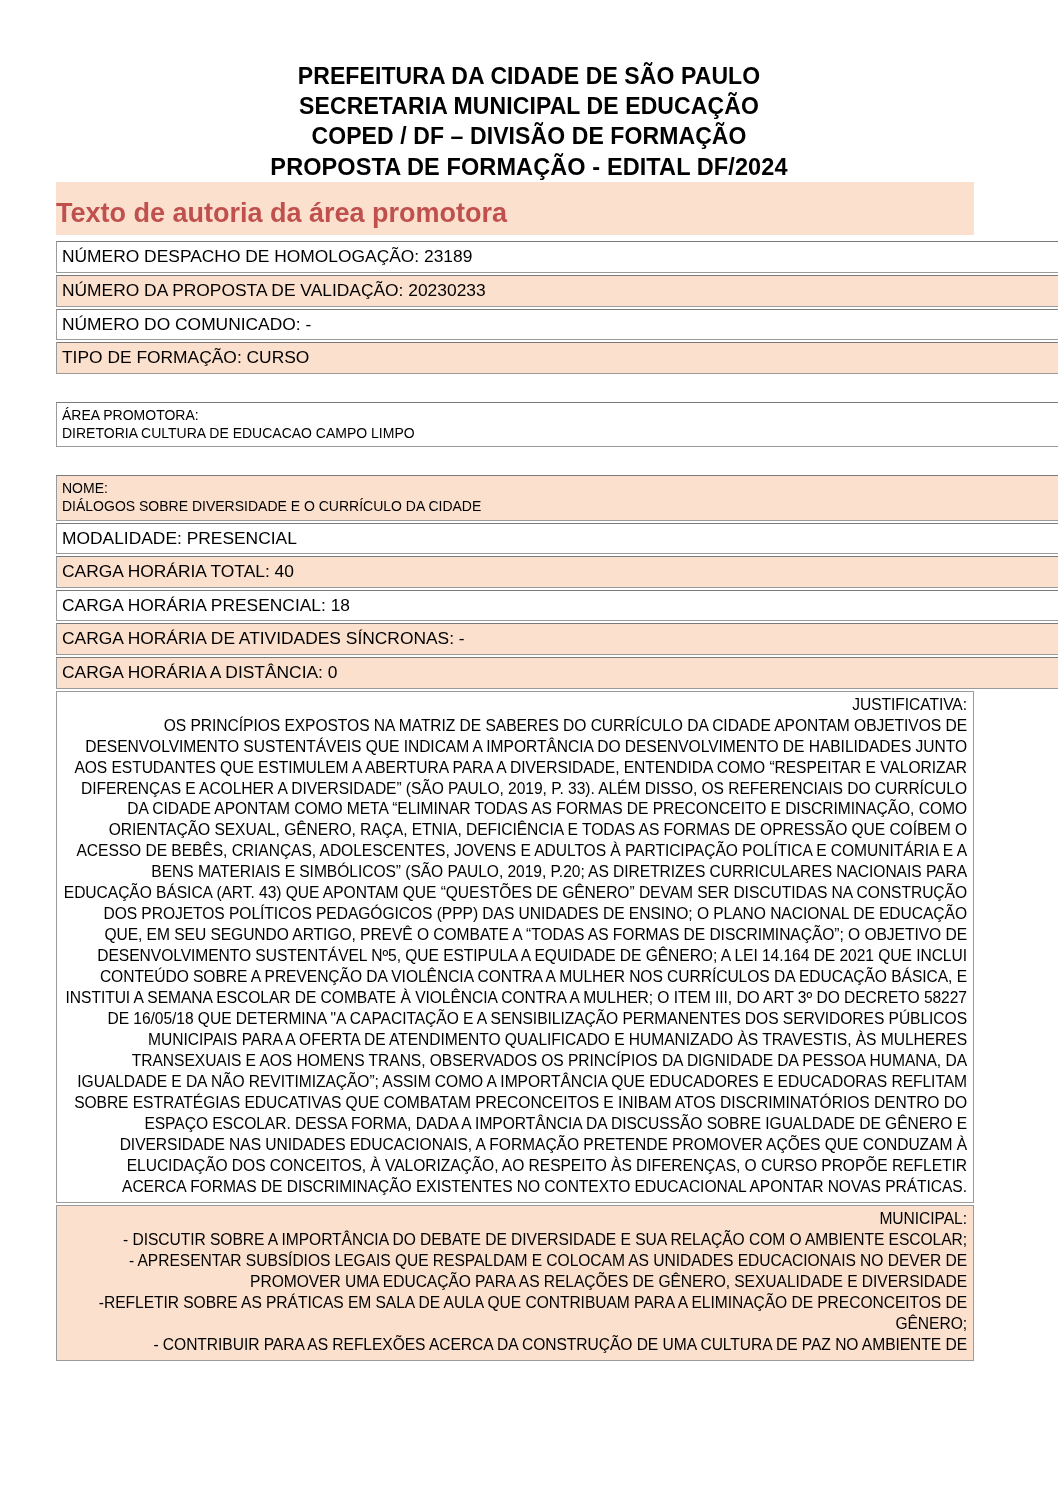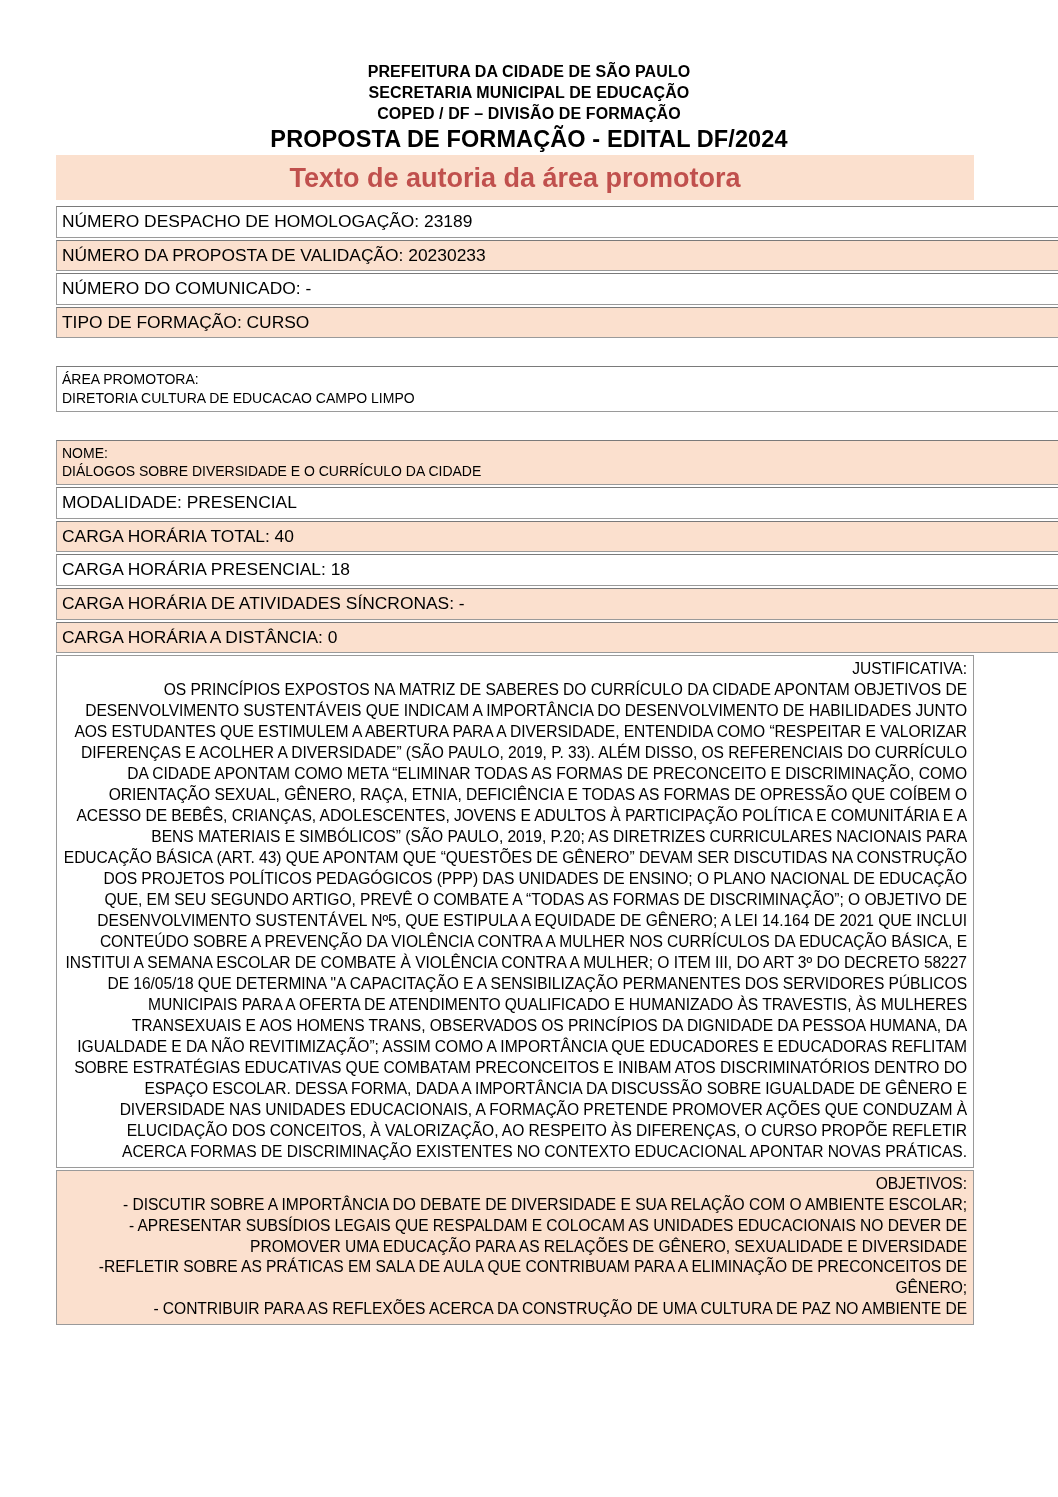--- a/index.html
+++ b/index.html
@@ -27,21 +27,21 @@
 
   
   .doc-header {
     text-align: center;
     font-weight: bold;
     color: #000;
     line-height: 1.30;
   }
   .doc-header .hline {
     display: block;
-    font-size: 16px;
+    font-size: 23px;
     letter-spacing: 0.1px;
     white-space: nowrap;
   }
   .doc-header .hline.big {
     font-size: 23.5px;
   }
 
   
   .form-table {
     width: 918px;
@@ -74,25 +74,25 @@
   .row .sub {
     display: block;
   }
 
   
   .banner {
     box-sizing: border-box;
     width: 918px;
     margin-left: 56px;
     background: #fbe0ce;
-    text-align: center;
+    text-align: left;
     font-weight: bold;
     font-size: 27px;
     color: #c0504d;
-    padding: 8px 0 6px 0;
+    padding: 16px 0 6px 0;
     line-height: 1.15;
   }
 
   
   .textblock {
     box-sizing: border-box;
     width: 918px;
     border: 1px solid #9a9a9a;
     background: #ffffff;
     padding: 3px 6px 4px 5px;
@@ -174,21 +174,21 @@
     <div class="row shaded">
       <span>CARGA HORÁRIA A DISTÂNCIA: 0</span>
     </div>
 
     <div class="textblock">
       <span class="label">JUSTIFICATIVA:</span>
       <span class="body-text">OS PRINCÍPIOS EXPOSTOS NA MATRIZ DE SABERES DO CURRÍCULO DA CIDADE APONTAM OBJETIVOS DE DESENVOLVIMENTO SUSTENTÁVEIS QUE INDICAM A IMPORTÂNCIA DO DESENVOLVIMENTO DE HABILIDADES JUNTO AOS ESTUDANTES QUE ESTIMULEM A ABERTURA PARA A DIVERSIDADE, ENTENDIDA COMO “RESPEITAR E VALORIZAR DIFERENÇAS E ACOLHER A DIVERSIDADE” (SÃO PAULO, 2019, P. 33). ALÉM DISSO, OS REFERENCIAIS DO CURRÍCULO DA CIDADE APONTAM COMO META “ELIMINAR TODAS AS FORMAS DE PRECONCEITO E DISCRIMINAÇÃO, COMO ORIENTAÇÃO SEXUAL, GÊNERO, RAÇA, ETNIA, DEFICIÊNCIA E TODAS AS FORMAS DE OPRESSÃO QUE COÍBEM O ACESSO DE BEBÊS, CRIANÇAS, ADOLESCENTES, JOVENS E ADULTOS À PARTICIPAÇÃO POLÍTICA E COMUNITÁRIA E A BENS MATERIAIS E SIMBÓLICOS” (SÃO PAULO, 2019, P.20; AS DIRETRIZES CURRICULARES NACIONAIS PARA EDUCAÇÃO BÁSICA (ART. 43) QUE APONTAM QUE “QUESTÕES DE GÊNERO” DEVAM SER DISCUTIDAS NA CONSTRUÇÃO DOS PROJETOS POLÍTICOS PEDAGÓGICOS (PPP) DAS UNIDADES DE ENSINO; O PLANO NACIONAL DE EDUCAÇÃO QUE, EM SEU SEGUNDO ARTIGO, PREVÊ O COMBATE A “TODAS AS FORMAS DE DISCRIMINAÇÃO”; O OBJETIVO DE DESENVOLVIMENTO SUSTENTÁVEL Nº5, QUE ESTIPULA A EQUIDADE DE GÊNERO; A LEI 14.164 DE 2021 QUE INCLUI CONTEÚDO SOBRE A PREVENÇÃO DA VIOLÊNCIA CONTRA A MULHER NOS CURRÍCULOS DA EDUCAÇÃO BÁSICA, E INSTITUI A SEMANA ESCOLAR DE COMBATE À VIOLÊNCIA CONTRA A MULHER; O ITEM III, DO ART 3º DO DECRETO 58227 DE 16/05/18 QUE DETERMINA "A CAPACITAÇÃO E A SENSIBILIZAÇÃO PERMANENTES DOS SERVIDORES PÚBLICOS MUNICIPAIS PARA A OFERTA DE ATENDIMENTO QUALIFICADO E HUMANIZADO ÀS TRAVESTIS, ÀS MULHERES TRANSEXUAIS E AOS HOMENS TRANS, OBSERVADOS OS PRINCÍPIOS DA DIGNIDADE DA PESSOA HUMANA, DA IGUALDADE E DA NÃO REVITIMIZAÇÃO”; ASSIM COMO A IMPORTÂNCIA QUE EDUCADORES E EDUCADORAS REFLITAM SOBRE ESTRATÉGIAS EDUCATIVAS QUE COMBATAM PRECONCEITOS E INIBAM ATOS DISCRIMINATÓRIOS DENTRO DO ESPAÇO ESCOLAR. DESSA FORMA, DADA A IMPORTÂNCIA DA DISCUSSÃO SOBRE IGUALDADE DE GÊNERO E DIVERSIDADE NAS UNIDADES EDUCACIONAIS, A FORMAÇÃO PRETENDE PROMOVER AÇÕES QUE CONDUZAM À ELUCIDAÇÃO DOS CONCEITOS, À VALORIZAÇÃO, AO RESPEITO ÀS DIFERENÇAS, O CURSO PROPÕE REFLETIR ACERCA FORMAS DE DISCRIMINAÇÃO EXISTENTES NO CONTEXTO EDUCACIONAL APONTAR NOVAS PRÁTICAS.</span>
     </div>
 
     <div class="textblock shaded">
-      <span class="label">OBJETIVOS:</span>
+      <span class="label">MUNICIPAL:</span>
       <span class="label">- DISCUTIR SOBRE A IMPORTÂNCIA DO DEBATE DE DIVERSIDADE E SUA RELAÇÃO COM O AMBIENTE ESCOLAR;</span>
       <span class="label">- APRESENTAR SUBSÍDIOS LEGAIS QUE RESPALDAM E COLOCAM AS UNIDADES EDUCACIONAIS NO DEVER DE PROMOVER UMA EDUCAÇÃO PARA AS RELAÇÕES DE GÊNERO, SEXUALIDADE E DIVERSIDADE</span>
       <span class="label">-REFLETIR SOBRE AS PRÁTICAS EM SALA DE AULA QUE CONTRIBUAM PARA A ELIMINAÇÃO DE PRECONCEITOS DE GÊNERO;</span>
       <span class="label">- CONTRIBUIR PARA AS REFLEXÕES ACERCA DA CONSTRUÇÃO DE UMA CULTURA DE PAZ NO AMBIENTE DE</span>
     </div>
 
   </div>
 </div>
 
 </body></html>

